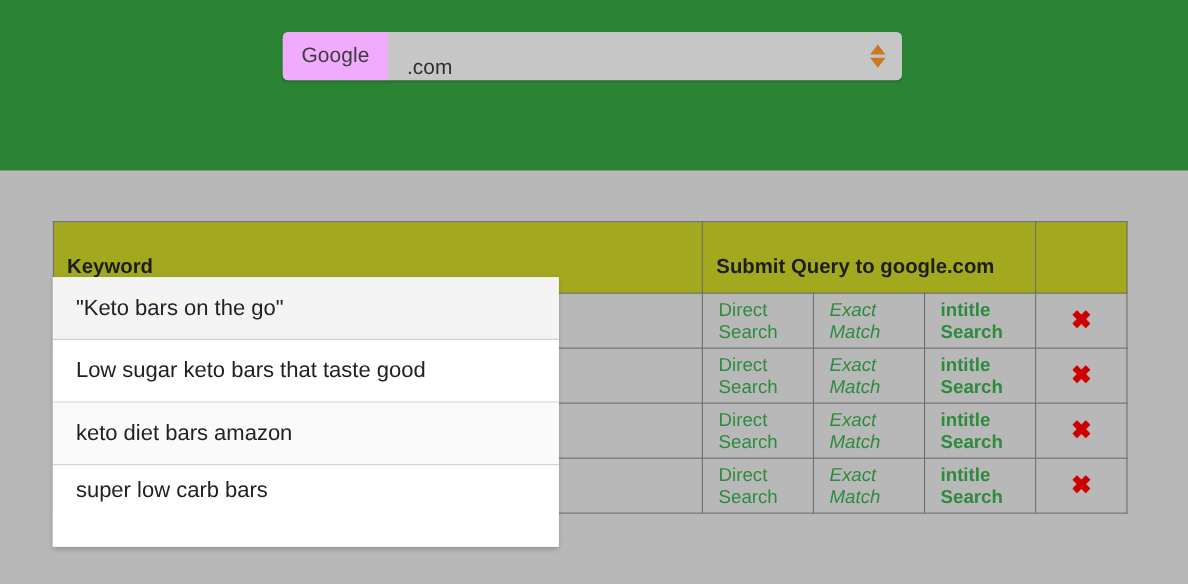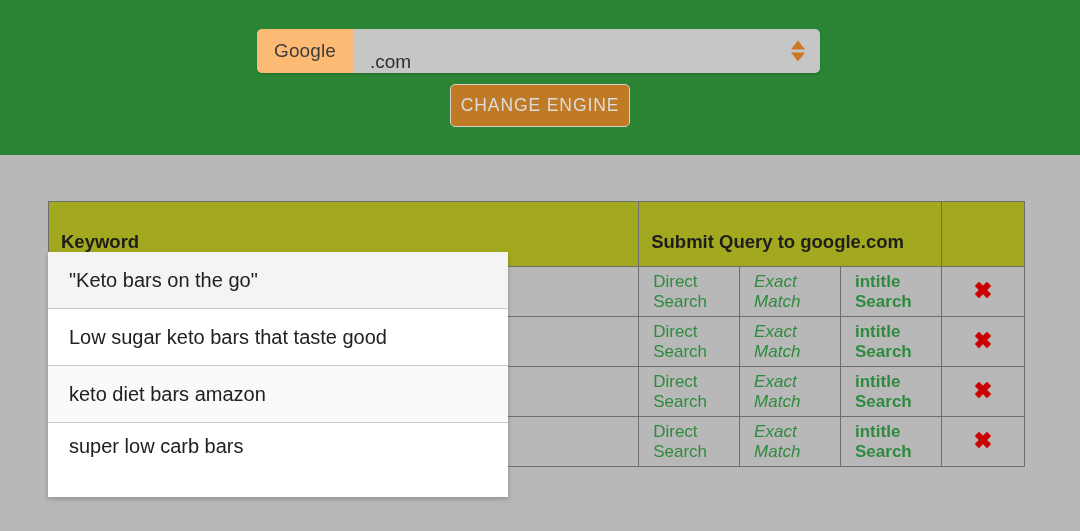--- a/index.html
+++ b/index.html
@@ -34,21 +34,21 @@
     background: #c6c6c6;
     border-radius: 5px;
     box-shadow: 0 1px 2px rgba(0,0,0,0.18);
     display: flex;
     align-items: stretch;
     overflow: hidden;
   }
 
   .engine-prefix {
     width: 96px;
-    background: #fdba74;
+    background: #f0abfc;
     display: flex;
     align-items: center;
     justify-content: center;
     font-size: 19px;
     color: #3d3d3d;
     border-top-left-radius: 5px;
     border-bottom-left-radius: 5px;
     letter-spacing: 0.1px;
   }
 
@@ -198,21 +198,20 @@
     <div class="engine-prefix">Google</div>
     <div class="engine-value-area">
       <span class="engine-value">.com</span>
       <span class="spinner">
         <span class="tri-up"></span>
         <span class="tri-down"></span>
       </span>
     </div>
   </div>
 
-  <div class="change-engine-btn">CHANGE ENGINE</div>
 </div>
 
 <table class="kw-table">
   <thead>
     <tr>
       <th class="col-keyword">Keyword</th>
       <th class="col-direct" colspan="3">Submit Query to google.com</th>
       <th class="col-del"></th>
     </tr>
   </thead>

